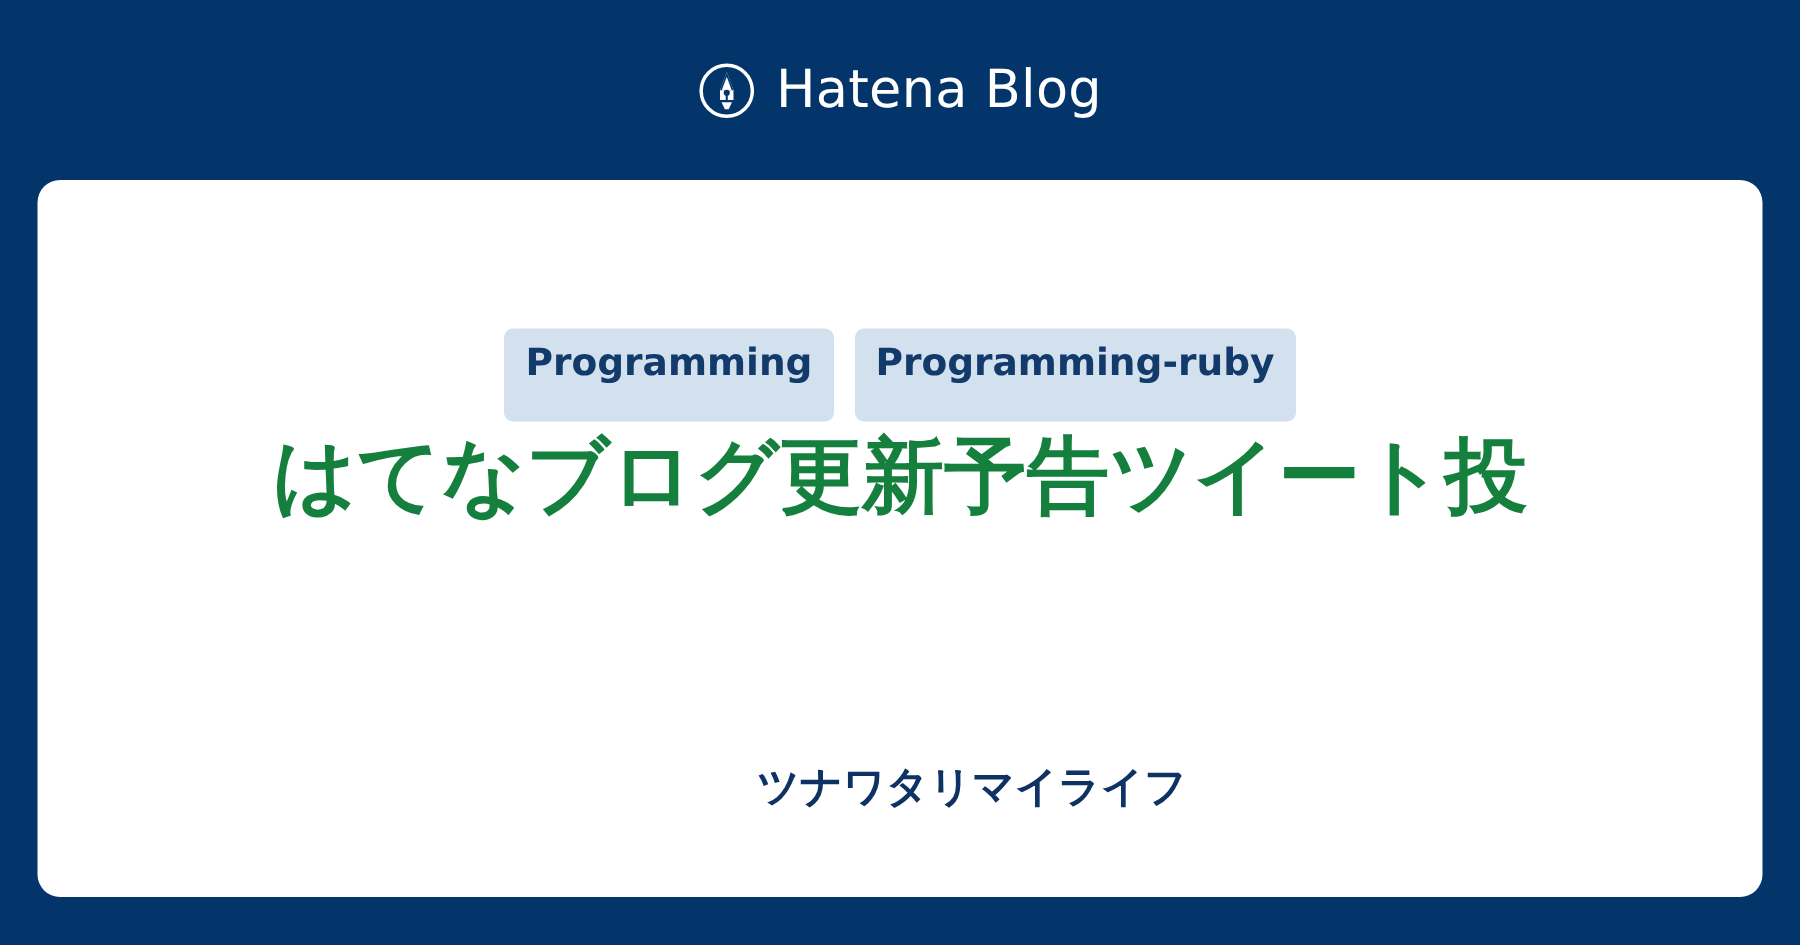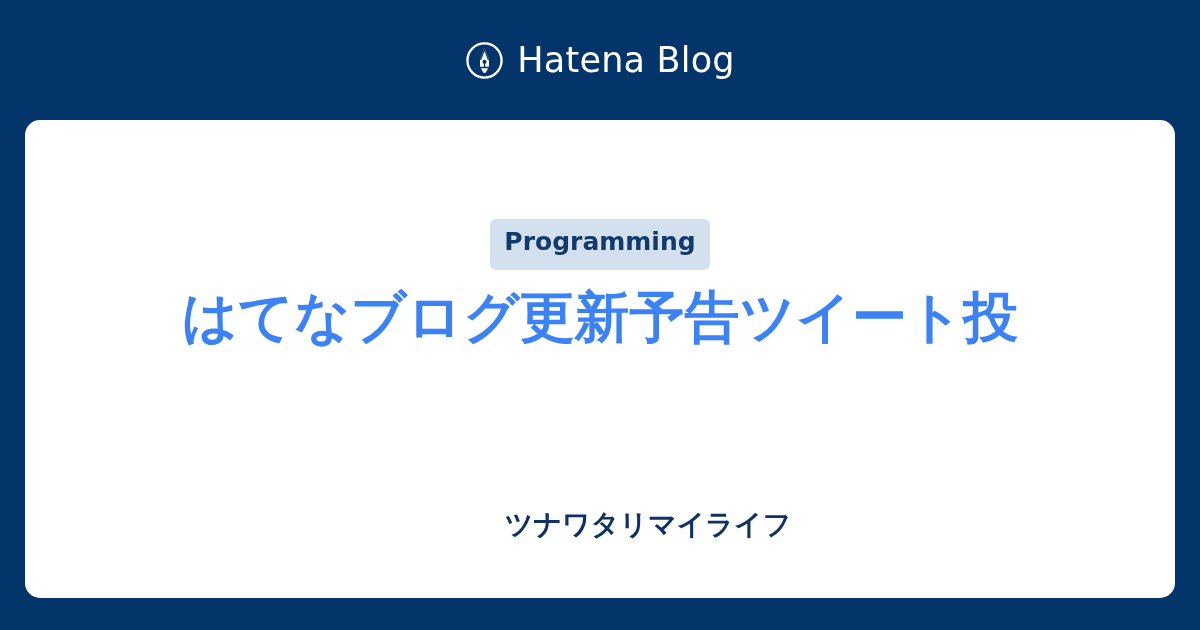--- a/index.html
+++ b/index.html
@@ -77,33 +77,33 @@
     gap: 14px;
   }
   .tag {
     background: #d3e0ee;
     color: #123a६b;
     color: #123a6b;
     border-radius: 6px;
     font-size: 25px;
     font-weight: bold;
     line-height: 1;
-    padding: 10px 14px 16px 14px;
+    padding: 10px 14px 27px 14px;
     white-space: nowrap;
     font-family: "DejaVu Sans", "Liberation Sans", sans-serif;
   }
 
   
   .entry-title {
     position: absolute;
     top: 160px;
     left: 40px;
     width: 1070px;
     text-align: center;
-    color: #3b82f6;
+    color: #15803d;
     font-size: 55px;
     font-weight: bold;
     line-height: 75px;
     letter-spacing: 0px;
     font-family: "DejaVu Sans", "Liberation Sans", sans-serif;
   }
   .entry-title .t-line {
     display: block;
   }
 
@@ -137,20 +137,21 @@
       <rect x="19.3" y="22.6" width="1.4" height="6.6" fill="#03356b"></rect>
       <path d="M16.4 27.9 L23.6 27.9 L21.3 32.6 L18.7 32.6 Z" fill="#ffffff"></path>
     </svg>
     <div class="brand-text">Hatena Blog</div>
   </div>
 
   <div class="card">
 
     <div class="tag-row">
       <span class="tag">Programming</span>
+      <span class="tag">Programming-ruby</span>
     </div>
 
     <div class="entry-title">
       <span class="t-line">はてなブログ更新予告ツイート投</span>
     </div>
 
     <div class="blog-name">ツナワタリマイライフ</div>
 
   </div>
 

